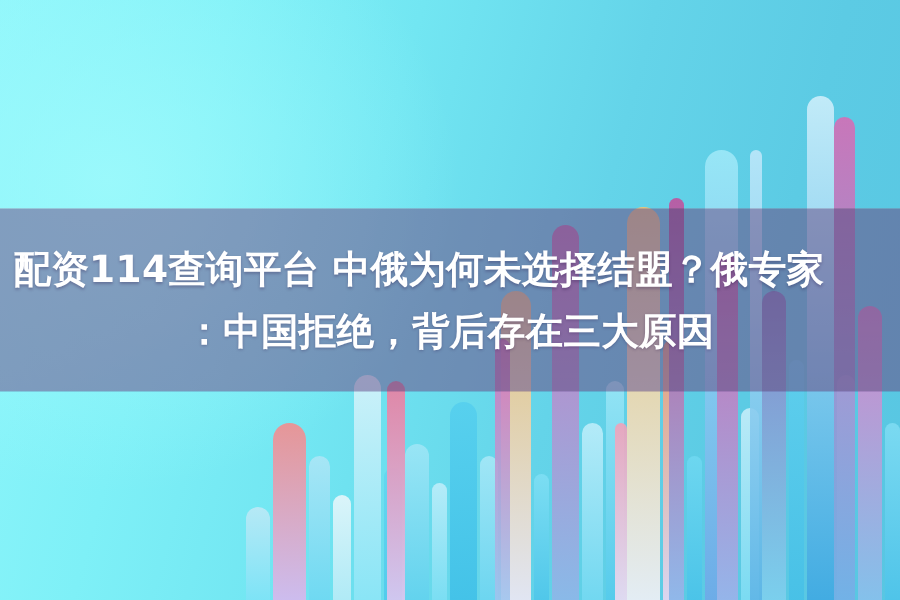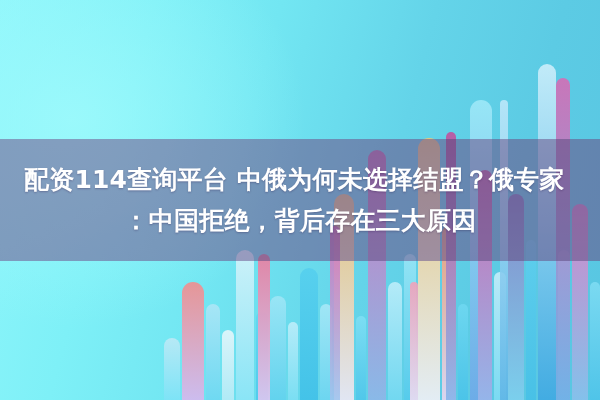--- a/index.html
+++ b/index.html
@@ -63,21 +63,21 @@
     position: absolute;
     left: 0;
     top: 139px;
     width: 600px;
     height: 122px;
     display: flex;
     flex-direction: column;
     align-items: flex-start;
     justify-content: center;
     box-sizing: border-box;
-    padding: 0 24px;
+    padding: 0 9px;
   }
   .cap-line {
     color: #ffffff;
     font-size: 25px;
     font-weight: bold;
     line-height: 41px;
     letter-spacing: 0.2px;
     white-space: nowrap;
     text-shadow: 0 1px 2px rgba(40,20,70,0.30);
   }

